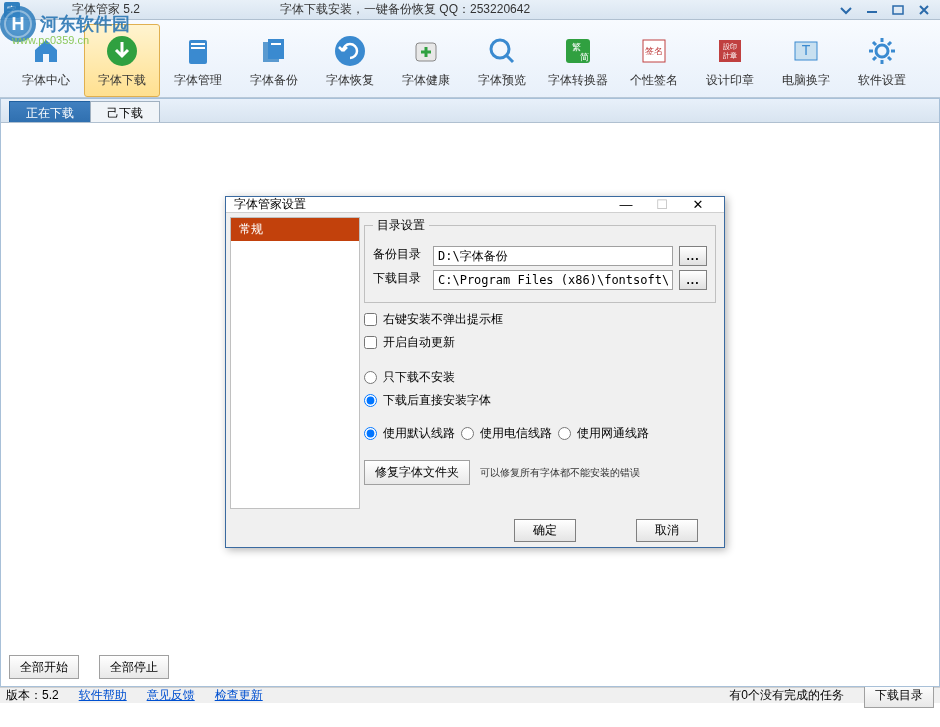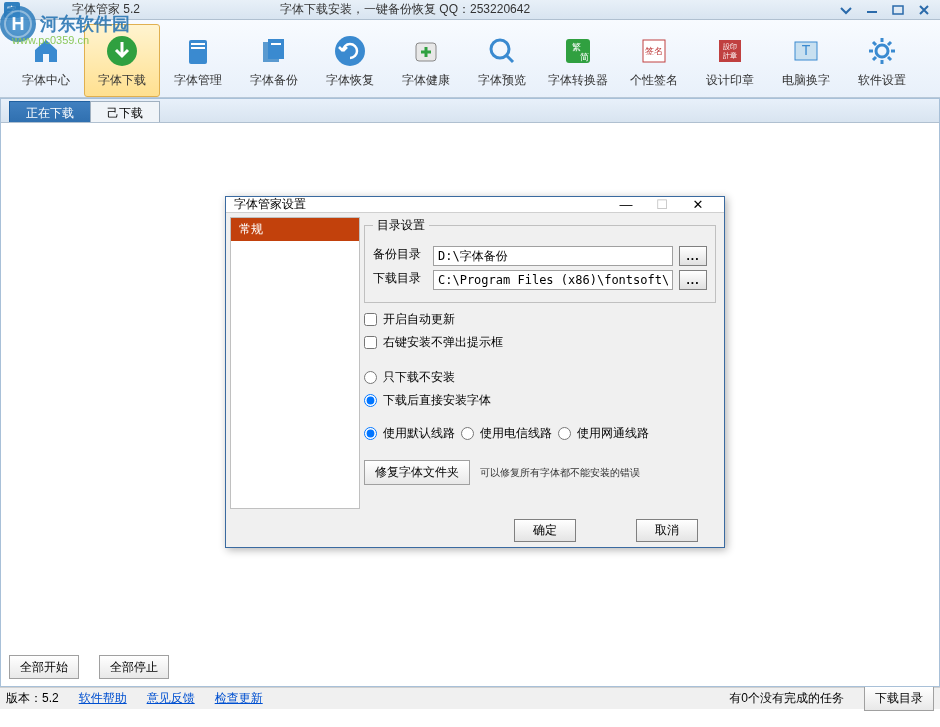--- a/index.html
+++ b/index.html
@@ -32,21 +32,21 @@
     
     .content { height: 589px; background: #fff; border: 1px solid #a8c0d8; margin: 0; position: relative; }
     .tabs { height: 24px; background: linear-gradient(#e8f0fa, #d8e4f0); border-bottom: 1px solid #b0c0d0; display: flex; padding-top: 2px; padding-left: 8px; }
     .tab { padding: 3px 16px; font-size: 12px; cursor: pointer; border: 1px solid #a0b0c0; border-bottom: none; background: #f0f4f8; margin-right: -1px; }
     .tab.active { background: linear-gradient(#4080c0, #3070b0); color: #fff; border-color: #2060a0; }
     .content-inner { height: 524px; background: #fff; }
     .content-bottom { height: 40px; padding: 8px; display: flex; gap: 20px; }
     .btn { padding: 3px 10px; background: linear-gradient(#fff, #e8e8e8); border: 1px solid #a0a0a0; cursor: pointer; font-size: 12px; }
     
     
-    .statusbar { height: 22px; background: #f0f0f0; border-top: 1px solid #d0d0d0; display: flex; align-items: center; padding: 0 6px; font-size: 12px; gap: 20px; }
+    .statusbar { height: 16px; background: #f0f0f0; border-top: 1px solid #d0d0d0; display: flex; align-items: center; padding: 0 6px; font-size: 12px; gap: 20px; }
     .statusbar .link { color: #0050d0; text-decoration: underline; cursor: pointer; }
     .statusbar .spacer { flex: 1; }
     
     
     .dialog { position: absolute; left: 225px; top: 196px; width: 500px; background: #f0f0f0; border: 1px solid #3a6aa0; box-shadow: 2px 2px 8px rgba(0,0,0,0.3); z-index: 100; }
     .dialog-title { height: 16px; background: #fff; border-bottom: 1px solid #d0d0d0; display: flex; align-items: center; padding: 0 8px; font-size: 12px; }
     .dialog-title .spacer { flex: 1; }
     .dialog-title .dbtn { width: 36px; height: 20px; display: flex; align-items: center; justify-content: center; cursor: pointer; font-size: 13px; }
     .dialog-body { display: flex; height: 300px; }
     .dialog-side { width: 130px; background: #fff; border: 1px solid #c0c0c0; margin: 4px; }
@@ -277,25 +277,25 @@
         </div>
         <div class="frow">
           <label>下载目录</label>
           <input type="text" value="C:\Program Files (x86)\fontsoft\d" style="">
           <div class="browse">...</div>
         </div>
       </fieldset>
 
       <div class="chk">
           <input type="checkbox" style="">
-          <span>开启自动更新</span>
+          <span>右键安装不弹出提示框</span>
         </div>
       <div class="chk">
           <input type="checkbox" style="">
-          <span>右键安装不弹出提示框</span>
+          <span>开启自动更新</span>
         </div>
 
       <div style="height:6px"></div>
       <div class="chk">
           <input type="radio" name="install" style="">
           <span>只下载不安装</span>
         </div>
       <div class="chk">
           <input type="radio" name="install" checked="" style="">
           <span>下载后直接安装字体</span>

